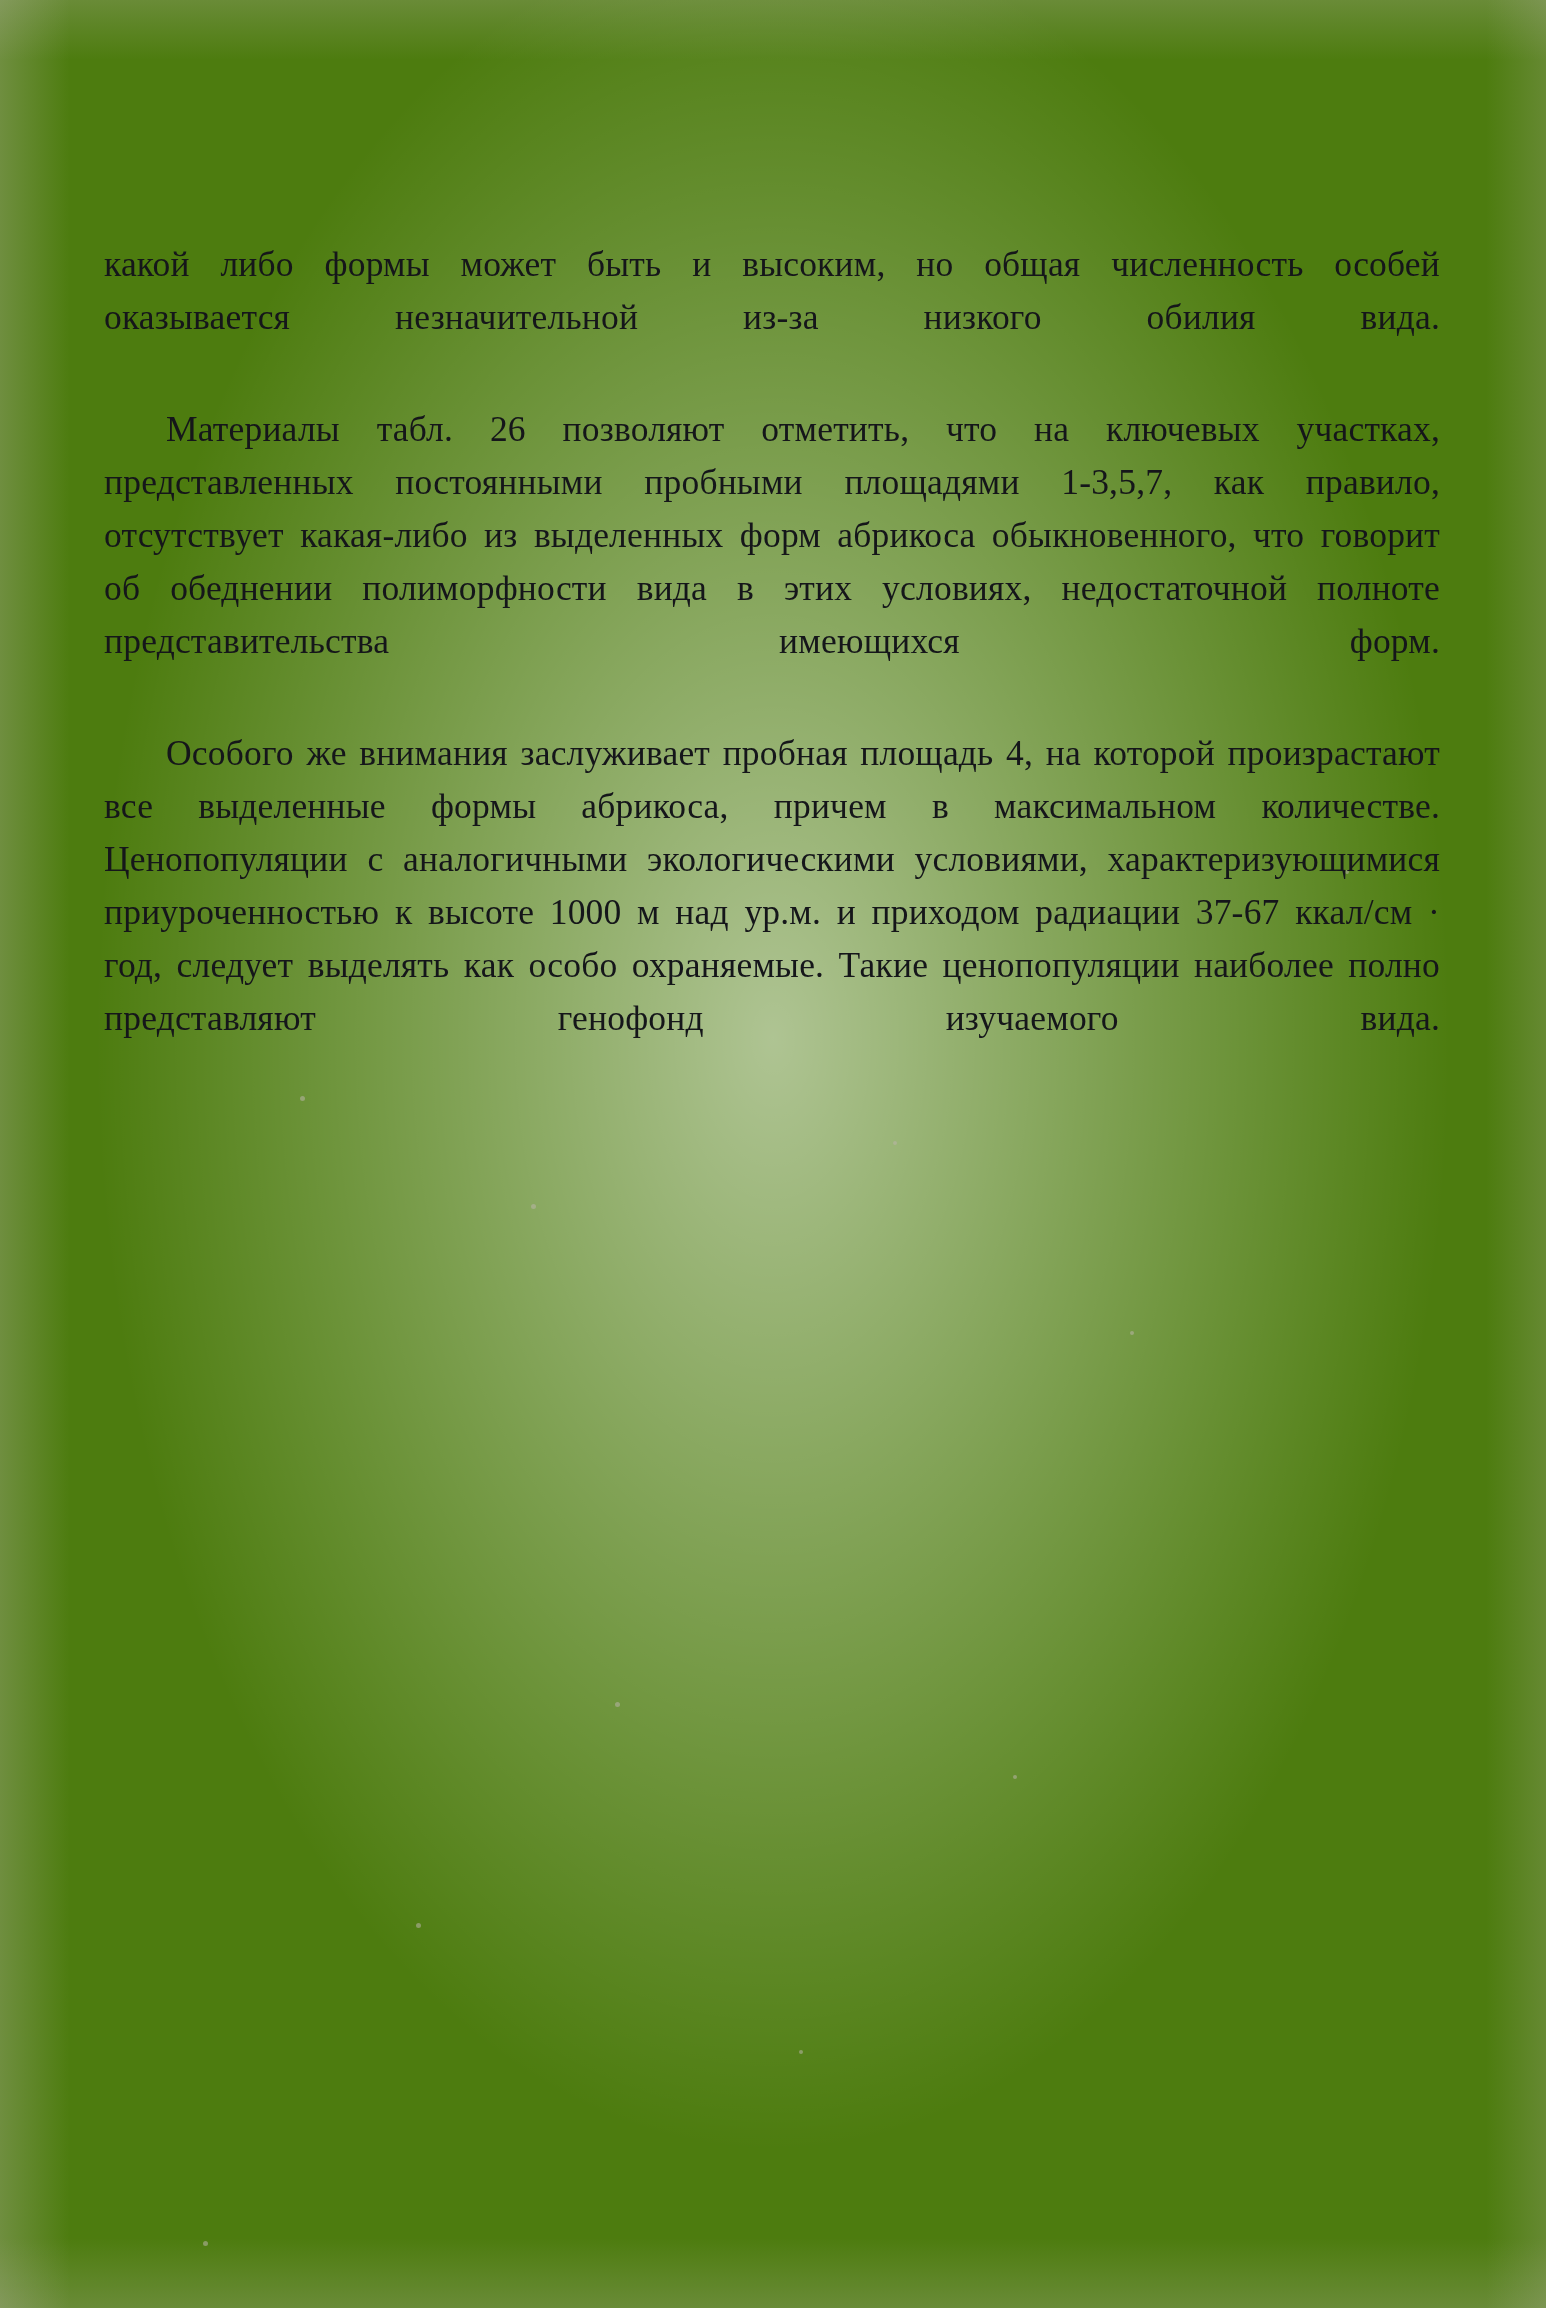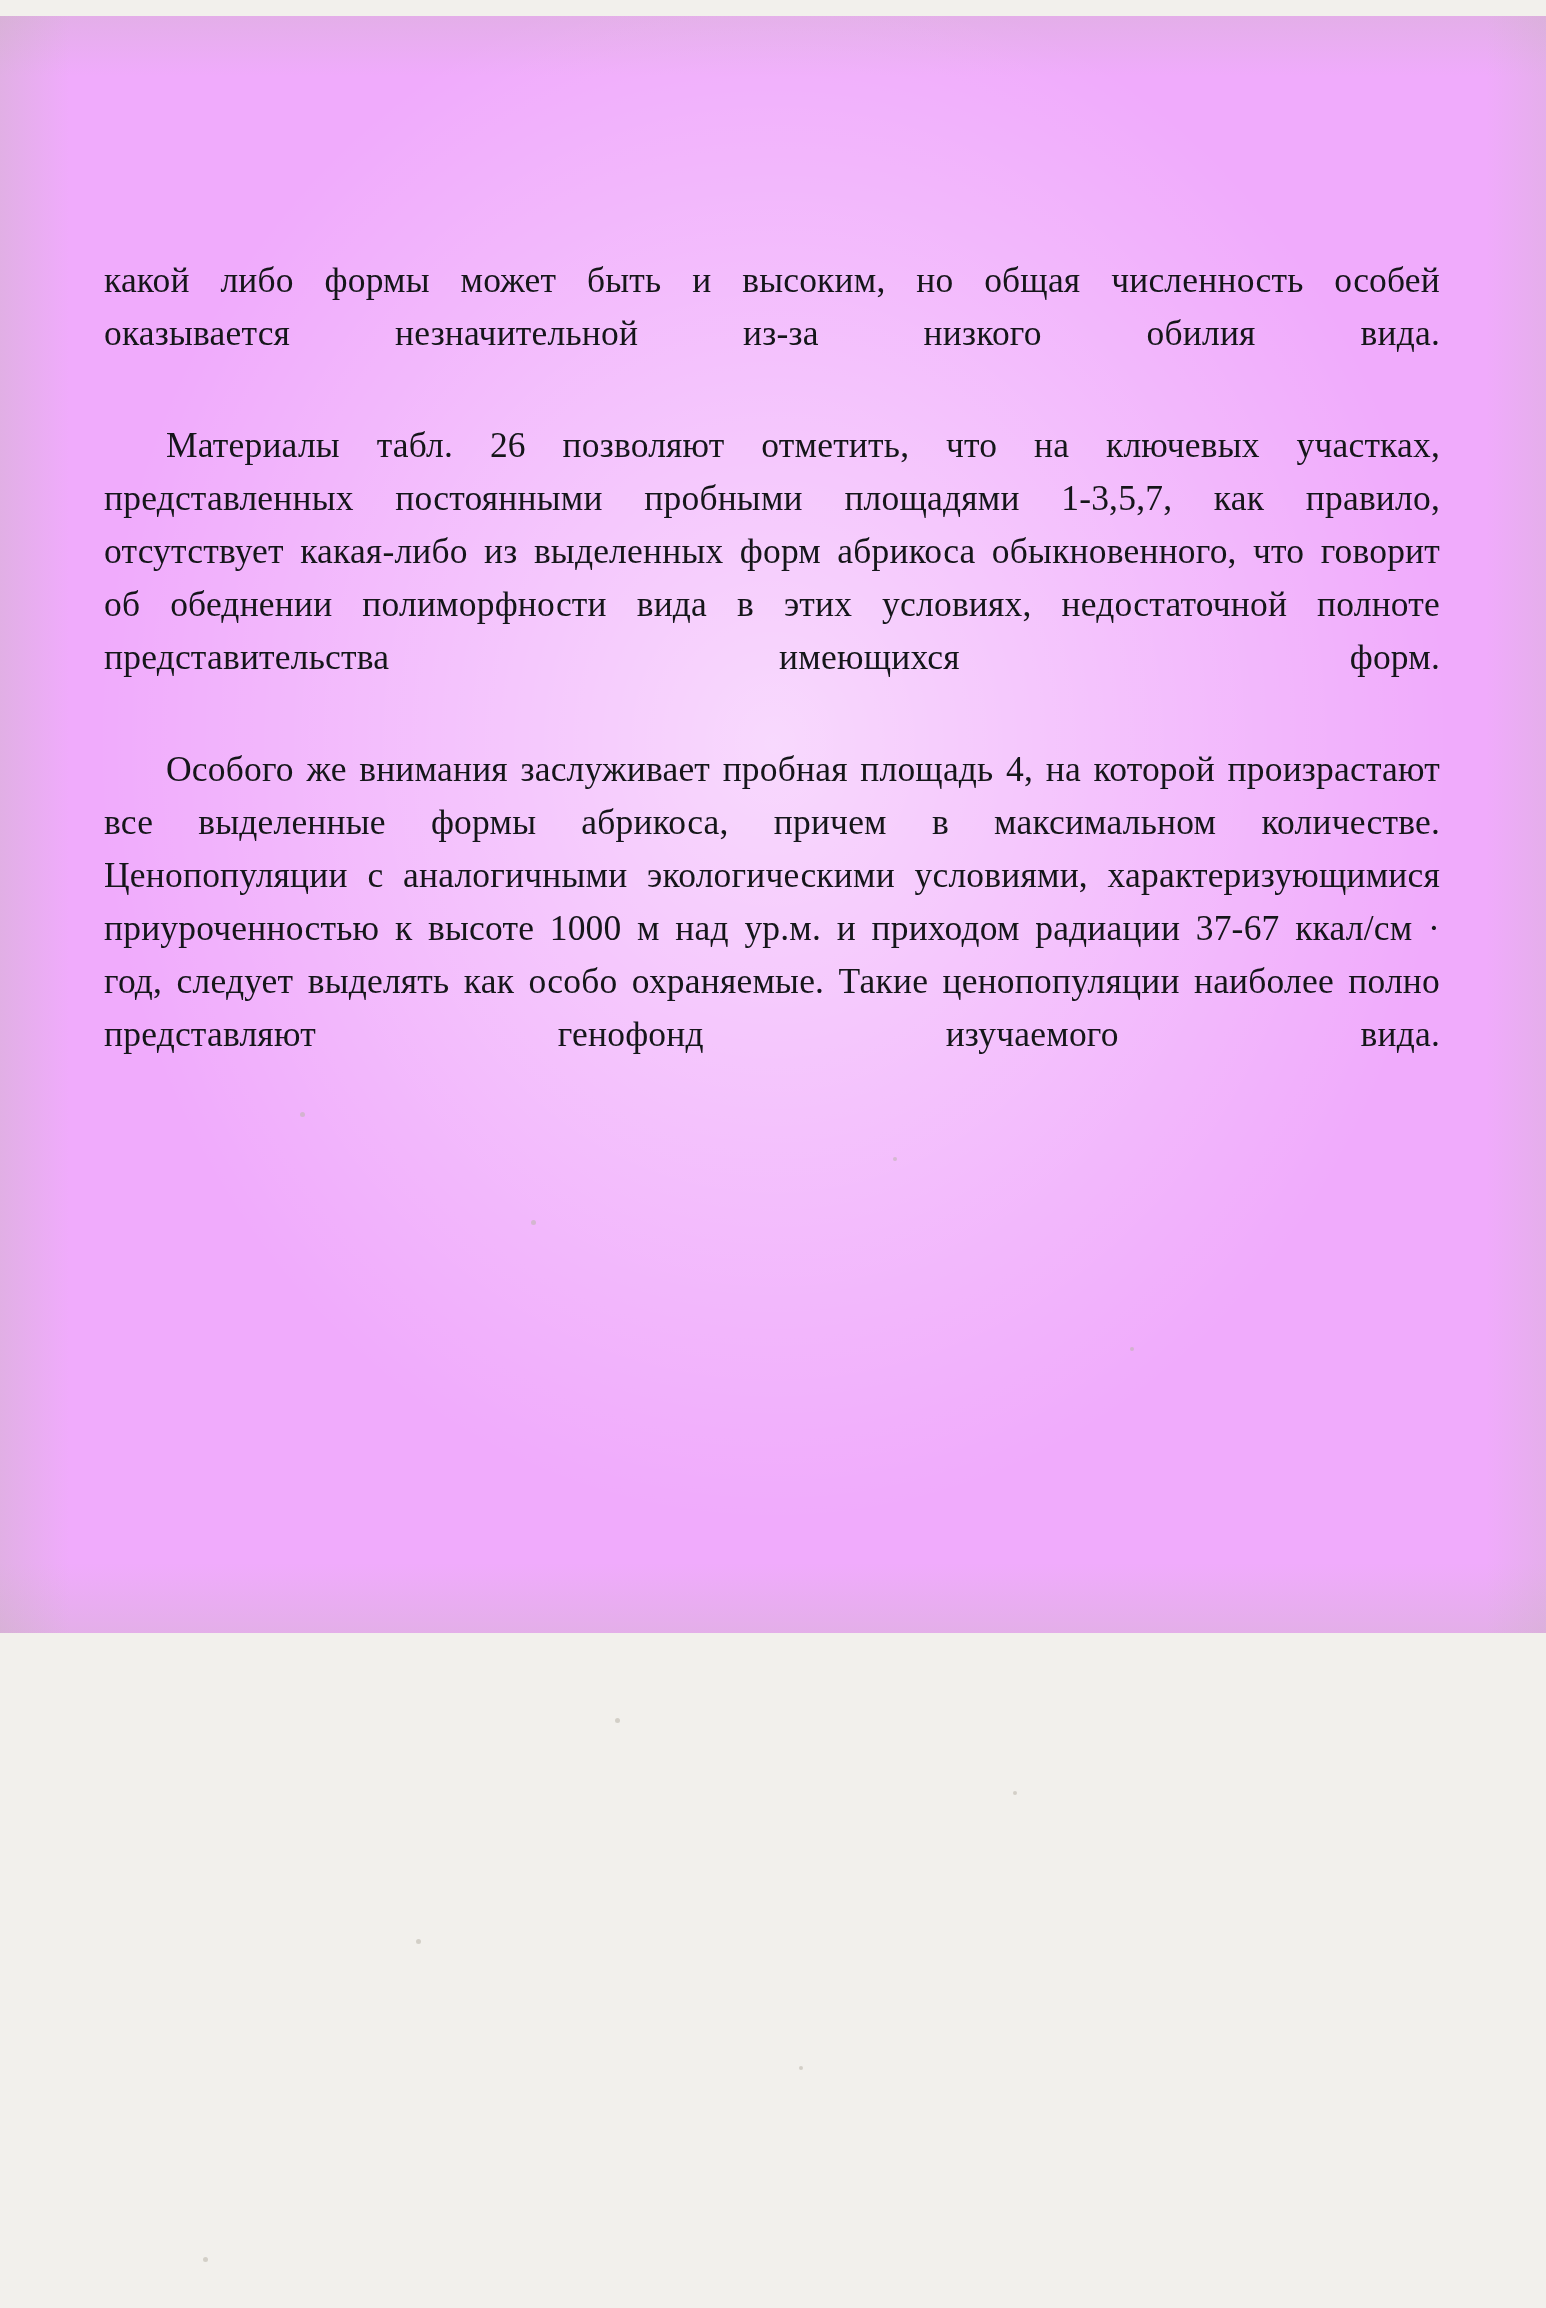--- a/index.html
+++ b/index.html
@@ -9,24 +9,23 @@
   body {
     width: 1546px;
     height: 2308px;
     background: #f2f0ec;
     font-family: "Liberation Serif", serif;
     overflow: hidden;
   }
   .page {
     position: relative;
     width: 1546px;
-    height: 1617px;
-    background: #f0abfc;
+    height: 2308px;
+    background: #4d7c0f;
     box-sizing: border-box;
-    margin-top: 16px;
   }
   
   .page::before {
     content: "";
     position: absolute;
     inset: 0;
     background:
       radial-gradient(ellipse at 50% 45%, rgba(255,255,255,0.55) 0%, rgba(255,255,255,0.0) 62%),
       linear-gradient(to right, rgba(190,185,175,0.30) 0px, rgba(190,185,175,0.0) 70px),
       linear-gradient(to left, rgba(190,185,175,0.22) 0px, rgba(190,185,175,0.0) 60px),

